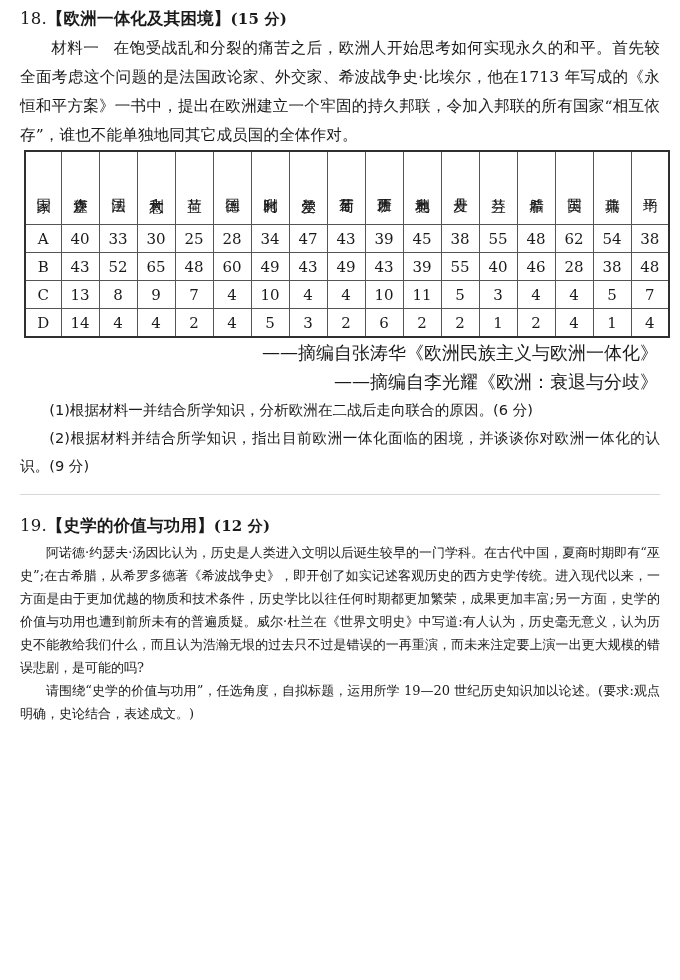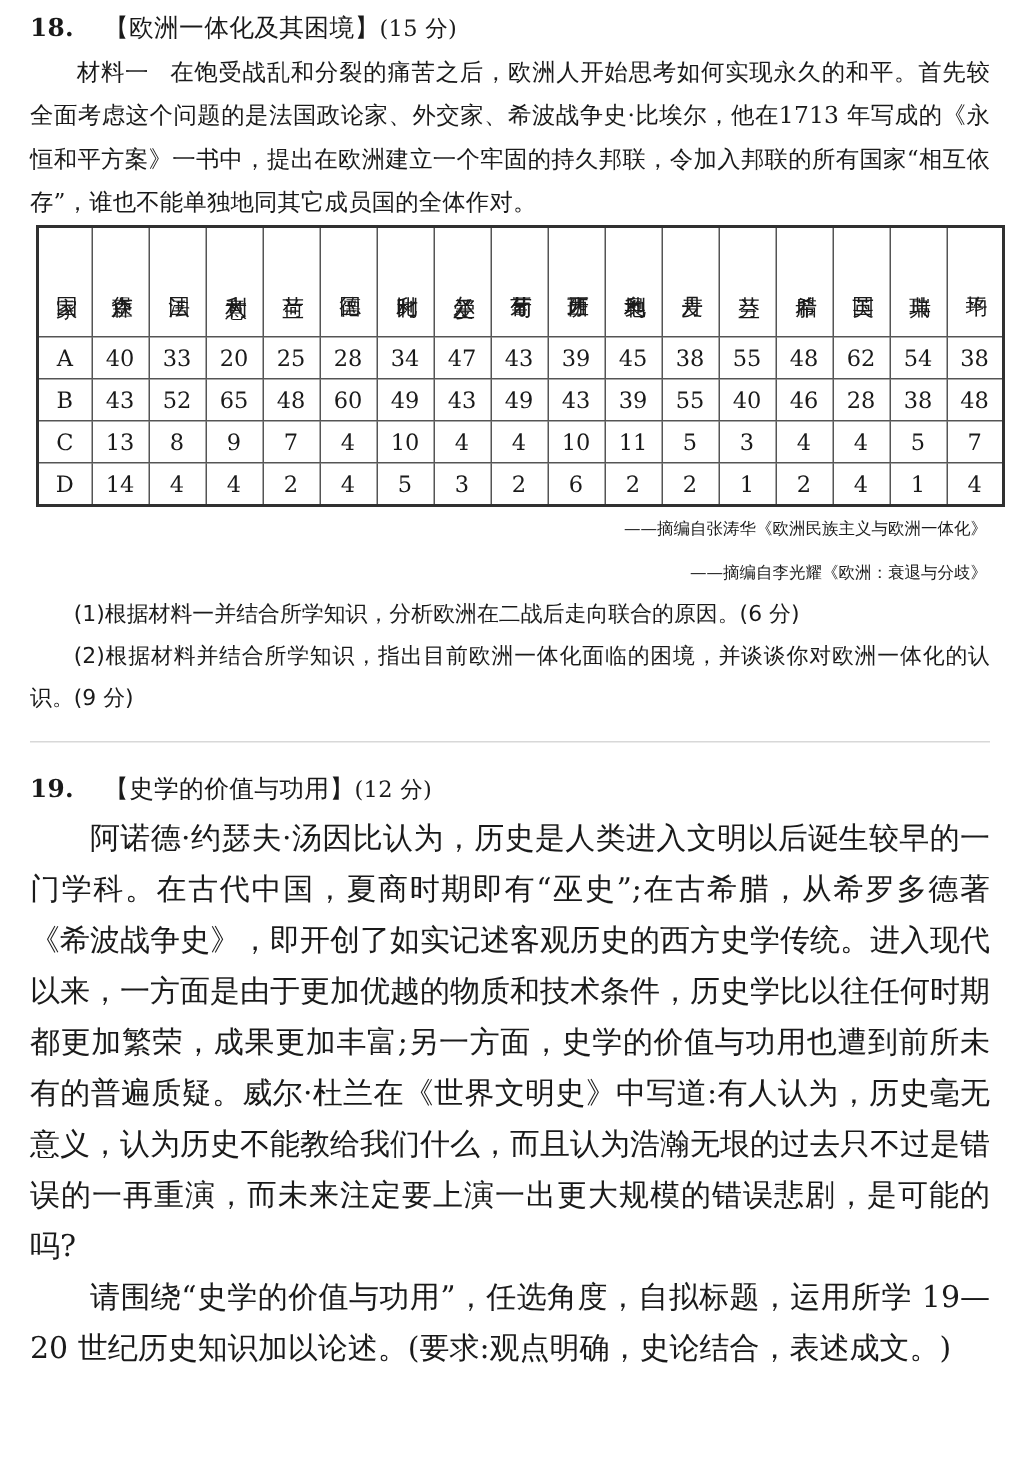--- a/index.html
+++ b/index.html
@@ -24,27 +24,26 @@
   }
 
   
   .q-heading {
     font-size: 16.5px;
     line-height: 26px;
     letter-spacing: 0.2px;
     white-space: nowrap;
     margin: 0 0 2px 0;
   }
-  .q-heading .num { font-weight: 700; }
+  .q-heading .num { font-weight: 400; }
   .q-heading .bracketed {
-    font-weight: 400;
-    margin-left: 20px;
+    font-weight: 700;
   }
   .q-heading .score {
-    font-weight: 400;
+    font-weight: 700;
     font-size: 15px;
   }
 
   
   .para {
     font-size: 15.6px;
     line-height: 29px;
     text-align: justify;
     text-justify: inter-ideograph;
     margin: 0;
@@ -108,21 +107,21 @@
   .tbl-note {
     font-size: 14.6px;
     line-height: 28px;
     text-align: center;
     margin: 4px 0 0 0;
     white-space: nowrap;
   }
 
   
   .source {
-    font-size: 11px;
+    font-size: 18px;
     line-height: 29px;
     text-align: right;
     margin: 0;
     padding-right: 2px;
     white-space: nowrap;
   }
 
   
   .subq {
     font-family: "DejaVu Sans", "Liberation Sans", sans-serif;
@@ -136,22 +135,22 @@
 
   
   .divider {
     border: 0;
     border-top: 1px solid #d8d8d8;
     margin: 14px 0 18px 0;
   }
 
   
   .para19 {
-    font-size: 20px;
-    line-height: 34px;
+    font-size: 13px;
+    line-height: 23px;
     text-align: justify;
     text-justify: inter-ideograph;
     margin: 0;
     text-indent: 2em;
   }
 </style>
 </head>
 <body>
 
 <div class="page">
@@ -207,21 +206,21 @@
             <th><span class="vhead">英国</span></th>
             <th><span class="vhead">瑞典</span></th>
             <th><span class="vhead">平均</span></th>
           </tr>
         </thead>
         <tbody>
           <tr>
             <td>A</td>
             <td>40</td>
             <td>33</td>
-            <td>20</td>
+            <td>30</td>
             <td>25</td>
             <td>28</td>
             <td>34</td>
             <td>47</td>
             <td>43</td>
             <td>39</td>
             <td>45</td>
             <td>38</td>
             <td>55</td>
             <td>48</td>

